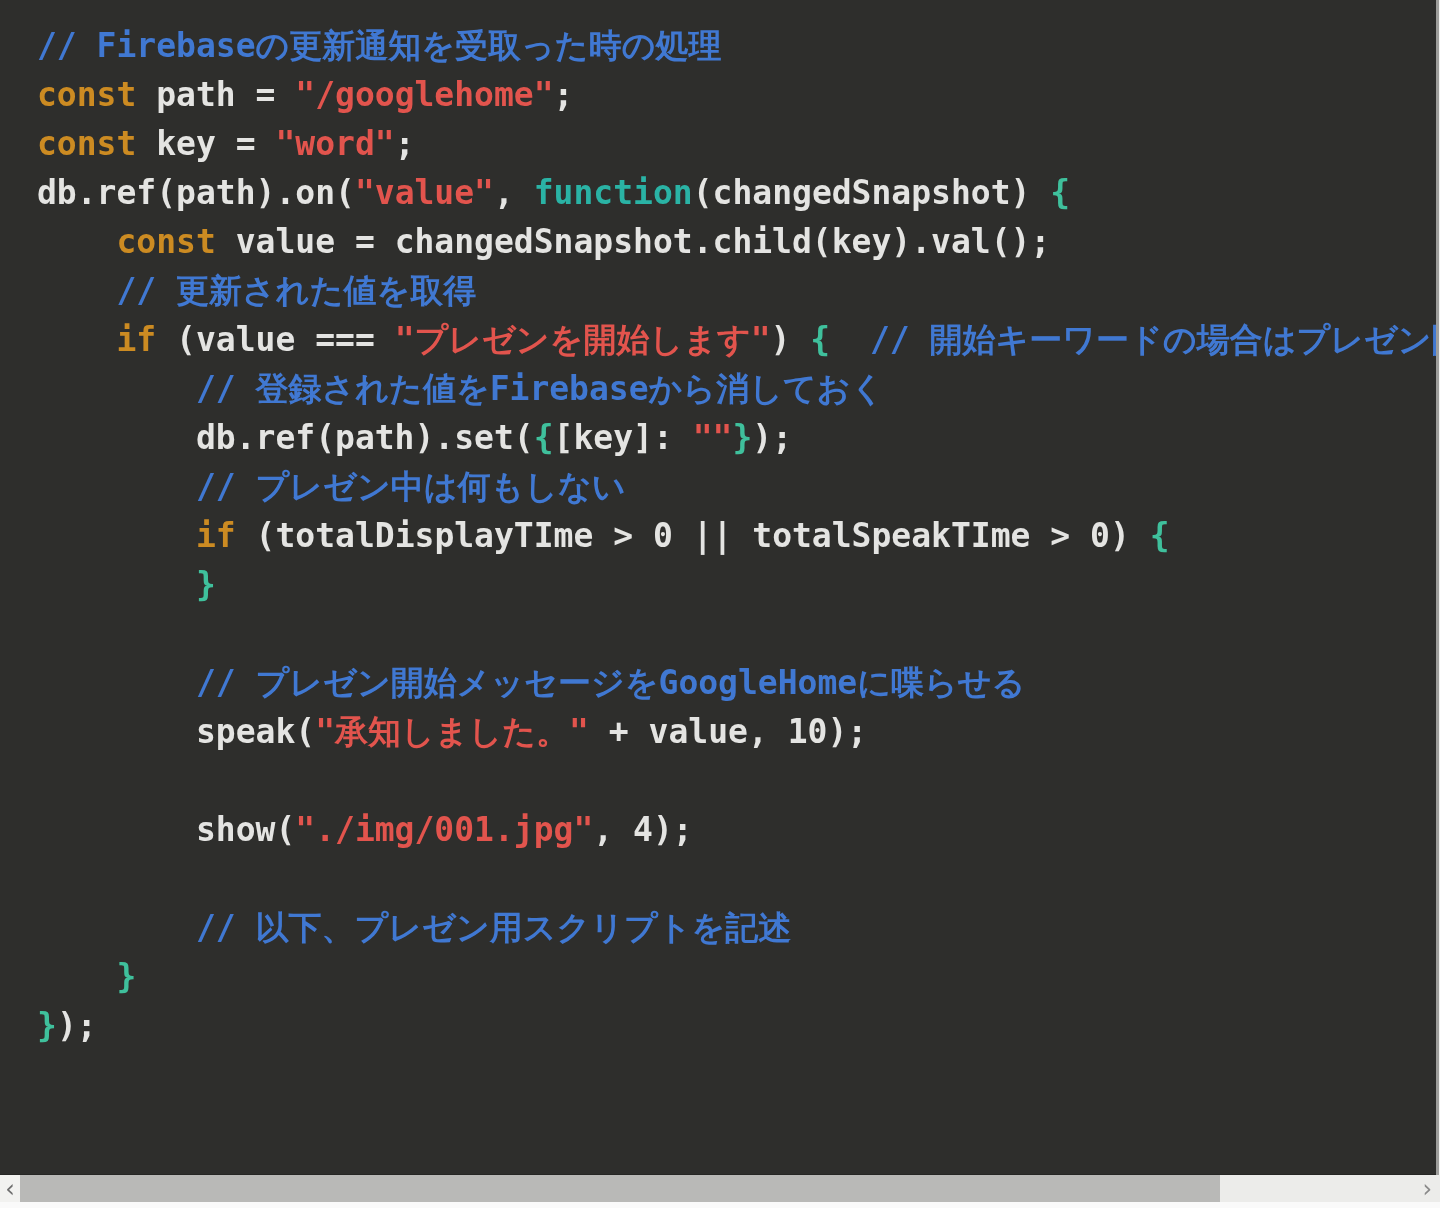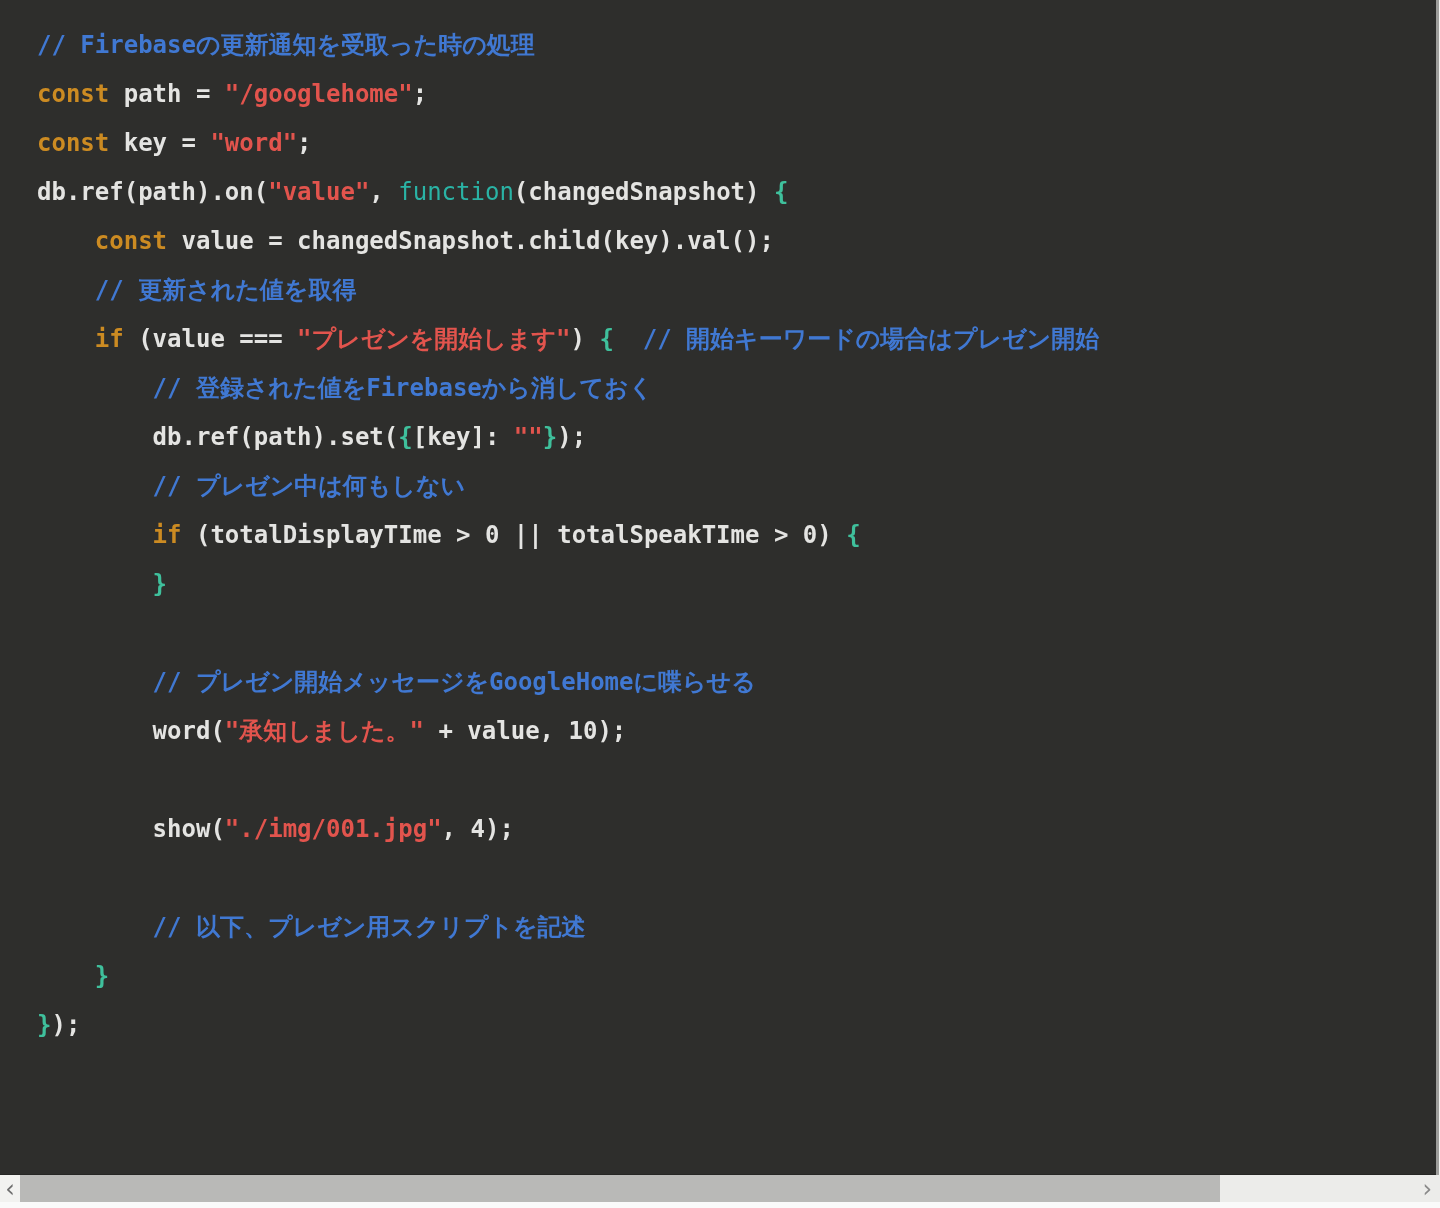--- a/index.html
+++ b/index.html
@@ -6,30 +6,30 @@
     --bg:#2e2e2c; --kw:#cc8b22; --str:#e2544d; --cmt:#4078d2;
     --fn:#2ab3a5; --br:#3fc09c; --tx:#e4e4e2;
   }
   html,body{margin:0;padding:0;}
   body{width:1440px;height:1208px;overflow:hidden;background:var(--bg);}
   .app{position:relative;width:1440px;height:1208px;display:flex;flex-direction:column;background:var(--bg);}
   .code{
     flex:1 1 auto;
     padding:21px 8px 0 37px;
     font-family:"DejaVu Sans Mono","Liberation Mono",monospace;
-    font-size:24px;
+    font-size:33px;
     line-height:49px;
     overflow:hidden;
     border-radius:9px;
   }
   .line{white-space:pre;min-height:49px;height:49px;}
   .kw{color:var(--kw);font-weight:bold;}
   .str{color:var(--str);font-weight:bold;}
   .cmt{color:var(--cmt);font-weight:bold;}
-  .fn{color:var(--fn);font-weight:normal;}
+  .fn{color:var(--fn);font-weight:bold;}
   .br{color:var(--br);font-weight:bold;}
   .tx{color:var(--tx);font-weight:bold;}
   .hscroll{flex:0 0 28px;height:28px;display:flex;background:#ececea;border-top:1px solid #262624;box-sizing:border-box;}
   .sbtn{flex:0 0 20px;width:20px;background:#f2f2f0;display:flex;align-items:center;justify-content:center;
         color:#6e6e6e;font-size:24px;font-family:"DejaVu Sans","Liberation Sans",sans-serif;line-height:1;cursor:default;}
   .thumb{flex:0 0 1200px;width:1200px;background:#b9b9b7;}
   .track{flex:1 1 auto;position:relative;background:#ececea;}
   .rarrow{position:absolute;right:8px;top:50%;transform:translateY(-50%);color:#8a8a8a;font-size:24px;
           font-family:"DejaVu Sans","Liberation Sans",sans-serif;line-height:1;}
   .bottomstrip{flex:0 0 6px;height:6px;background:#fafafa;}
@@ -48,21 +48,21 @@
       <div class="line"><span class="tx">    </span><span class="kw">const</span><span class="tx"> value = changedSnapshot.child(key).val();</span></div>
       <div class="line"><span class="tx">    </span><span class="cmt">// 更新された値を取得</span></div>
       <div class="line"><span class="tx">    </span><span class="kw">if</span><span class="tx"> (value === </span><span class="str">"プレゼンを開始します"</span><span class="tx">) </span><span class="br">{</span><span class="tx">  </span><span class="cmt">// 開始キーワードの場合はプレゼン開始</span></div>
       <div class="line"><span class="tx">        </span><span class="cmt">// 登録された値をFirebaseから消しておく</span></div>
       <div class="line"><span class="tx">        db.ref(path).set(</span><span class="br">{</span><span class="tx">[key]: </span><span class="str">""</span><span class="br">}</span><span class="tx">);</span></div>
       <div class="line"><span class="tx">        </span><span class="cmt">// プレゼン中は何もしない</span></div>
       <div class="line"><span class="tx">        </span><span class="kw">if</span><span class="tx"> (totalDisplayTIme &gt; 0 || totalSpeakTIme &gt; 0) </span><span class="br">{</span></div>
       <div class="line"><span class="tx">        </span><span class="br">}</span></div>
       <div class="line">&nbsp;</div>
       <div class="line"><span class="tx">        </span><span class="cmt">// プレゼン開始メッセージをGoogleHomeに喋らせる</span></div>
-      <div class="line"><span class="tx">        word(</span><span class="str">"承知しました。"</span><span class="tx"> + value, 10);</span></div>
+      <div class="line"><span class="tx">        speak(</span><span class="str">"承知しました。"</span><span class="tx"> + value, 10);</span></div>
       <div class="line"><span class="tx">        </span></div>
       <div class="line"><span class="tx">        show(</span><span class="str">"./img/001.jpg"</span><span class="tx">, 4);</span></div>
       <div class="line">&nbsp;</div>
       <div class="line"><span class="tx">        </span><span class="cmt">// 以下、プレゼン用スクリプトを記述</span></div>
       <div class="line"><span class="tx">    </span><span class="br">}</span></div>
       <div class="line"><span class="br">}</span><span class="tx">);</span></div>
     </div>
 
   <div class="hscroll">
     <div class="sbtn">

